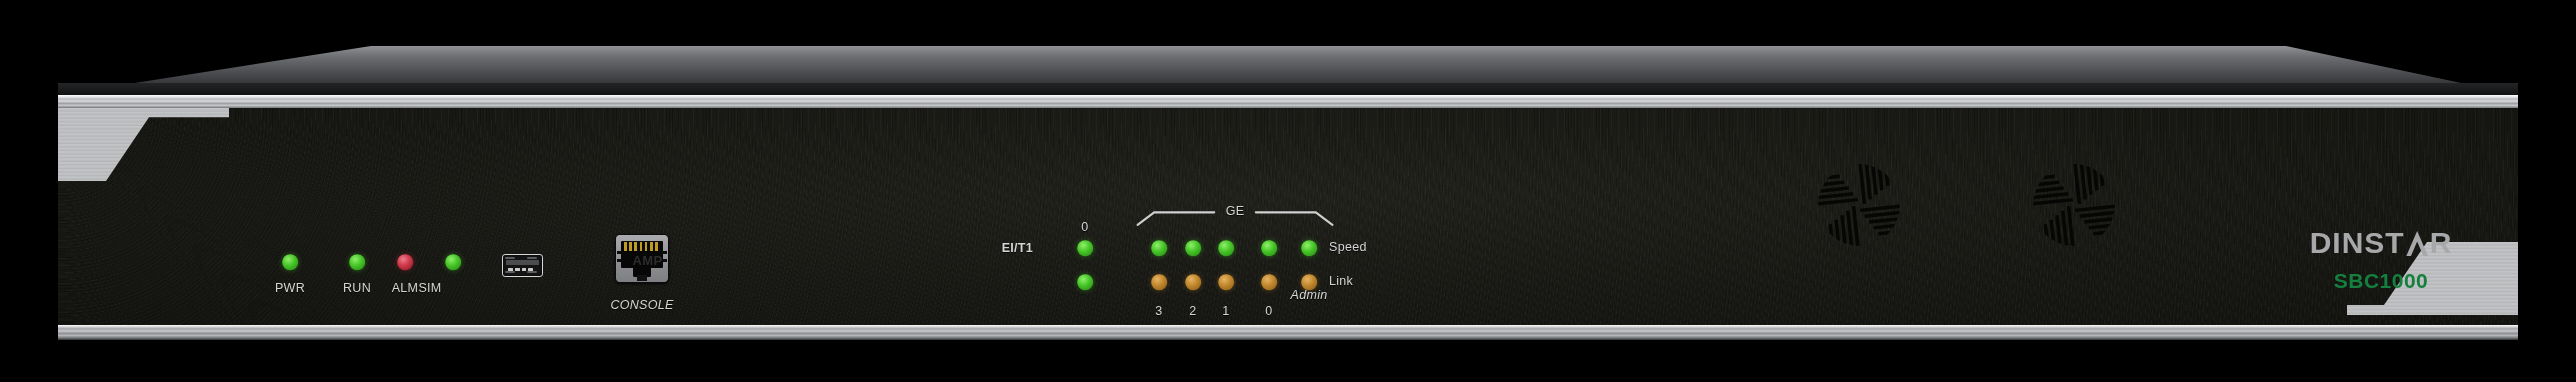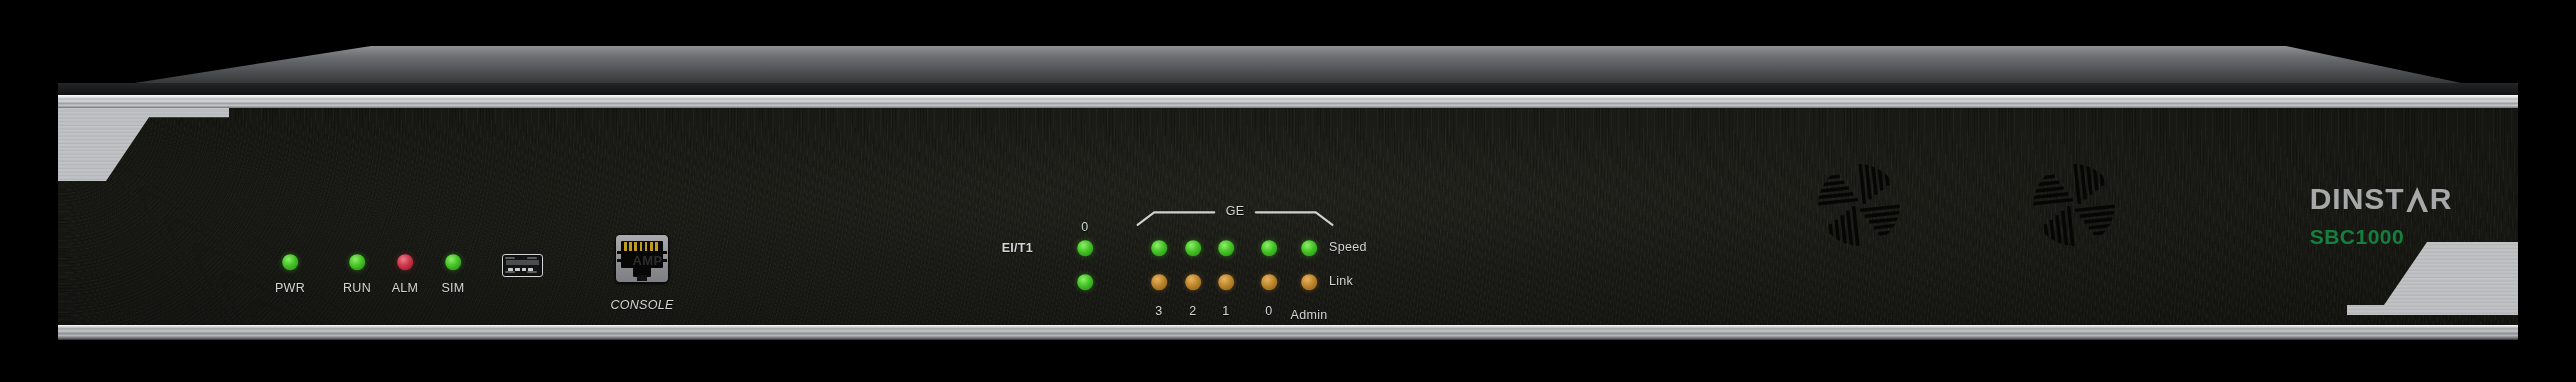--- a/index.html
+++ b/index.html
@@ -95,21 +95,21 @@
        color:#2d2d2d;font-size:13px;font-weight:700;letter-spacing:0.5px;}
   .rj-latch{position:absolute;left:33%;top:68%;width:34%;height:22%;
        background:#070707;border-radius:0 0 1.6px 1.6px;}
   .rj-clip{position:absolute;left:41%;top:86%;width:18%;height:12%;background:#111;}
   .rj-side{position:absolute;width:4.7px;height:2.6px;background:#0b0b0b;}
 
   
   .fan{position:absolute;width:93px;height:93px;transform:translate(-50%,-50%);}
 
   
-  .brand{position:absolute;transform:translateX(-50%);text-align:left;}
+  .brand{position:absolute;transform:translateX(-50%);text-align:center;margin-top:44px;}
   .brand-name{display:flex;align-items:center;justify-content:center;
        color:#a6a8aa;font-size:30px;font-weight:700;letter-spacing:1px;line-height:1;}
   .brand-model{color:#15803d;font-size:21px;font-weight:700;letter-spacing:0.5px;margin-top:11.4px;}
 </style>
 </head>
 <body>
 
 <div id="stage">
 
   <div class="top-deck"></div>
@@ -125,21 +125,21 @@
   <div class="bevel-bottom"></div>
 
   <div class="abs" id="overlay" style="left:0;top:0;width:2576px;height:383px;pointer-events:none;">
       <div class="led green" style="left: 290px; top: 262px;"></div>
       <div class="lbl" style="left: 290px; top: 281px;">PWR</div>
       <div class="led green" style="left: 357px; top: 262px;"></div>
       <div class="lbl" style="left: 357px; top: 281px;">RUN</div>
       <div class="led red" style="left: 405px; top: 262px;"></div>
       <div class="lbl" style="left: 405px; top: 281px;">ALM</div>
       <div class="led green" style="left: 453px; top: 262px;"></div>
-      <div class="lbl" style="left: 453px; top: 281px;">SIM</div>
+      <div class="lbl" style="left: 430px; top: 281px;">SIM</div>
       <div class="usb" style="left: 502px; top: 254px; pointer-events: auto;">
         <div class="usb-tongue"></div>
         <div class="usb-pad" style="left: 14%;"></div>
         <div class="usb-pad" style="left: 31%;"></div>
         <div class="usb-pad" style="left: 48%;"></div>
         <div class="usb-pad" style="left: 65%;"></div>
         <div class="usb-tab" style="top: 8%; left: 6%;"></div>
         <div class="usb-tab" style="top: 8%; left: 62%;"></div>
         <div class="usb-tab" style="top: 78%; left: 6%;"></div>
         <div class="usb-tab" style="top: 78%; left: 62%;"></div>
@@ -173,21 +173,21 @@
       <div class="led amber" style="left: 1193px; top: 282px;"></div>
       <div class="lbl" style="left: 1193px; top: 304px;">2</div>
       <div class="led green" style="left: 1226px; top: 248px;"></div>
       <div class="led amber" style="left: 1226px; top: 282px;"></div>
       <div class="lbl" style="left: 1226px; top: 304px;">1</div>
       <div class="led green" style="left: 1269px; top: 248px;"></div>
       <div class="led amber" style="left: 1269px; top: 282px;"></div>
       <div class="lbl" style="left: 1269px; top: 304px;">0</div>
       <div class="led green" style="left: 1309px; top: 248px;"></div>
       <div class="led amber" style="left: 1309px; top: 282px;"></div>
-      <div class="lbl" style="left: 1309px; top: 308px;">Admin</div>
+      <div class="lbl" style="left: 1309px; top: 288px; font-style: italic;">Admin</div>
       <div class="lbl left" style="left: 1329px; top: 240px;">Speed</div>
       <div class="lbl left" style="left: 1329px; top: 274px;">Link</div>
       <svg viewBox="-100 -100 200 200" class="fan" style="left: 1859px; top: 205px;">
         <clipPath id="fc-fan-vent-left">
           <circle r="88"></circle>
         </clipPath>
         <g clip-path="url(#fc-fan-vent-left)">
           <g transform="rotate(0)">
             <rect x="8" y="-92" width="7.5" height="90.76" fill="#060604" transform="rotate(-6)"></rect>
             <rect x="21.5" y="-92" width="7.5" height="82.39" fill="#060604" transform="rotate(-6)"></rect>

